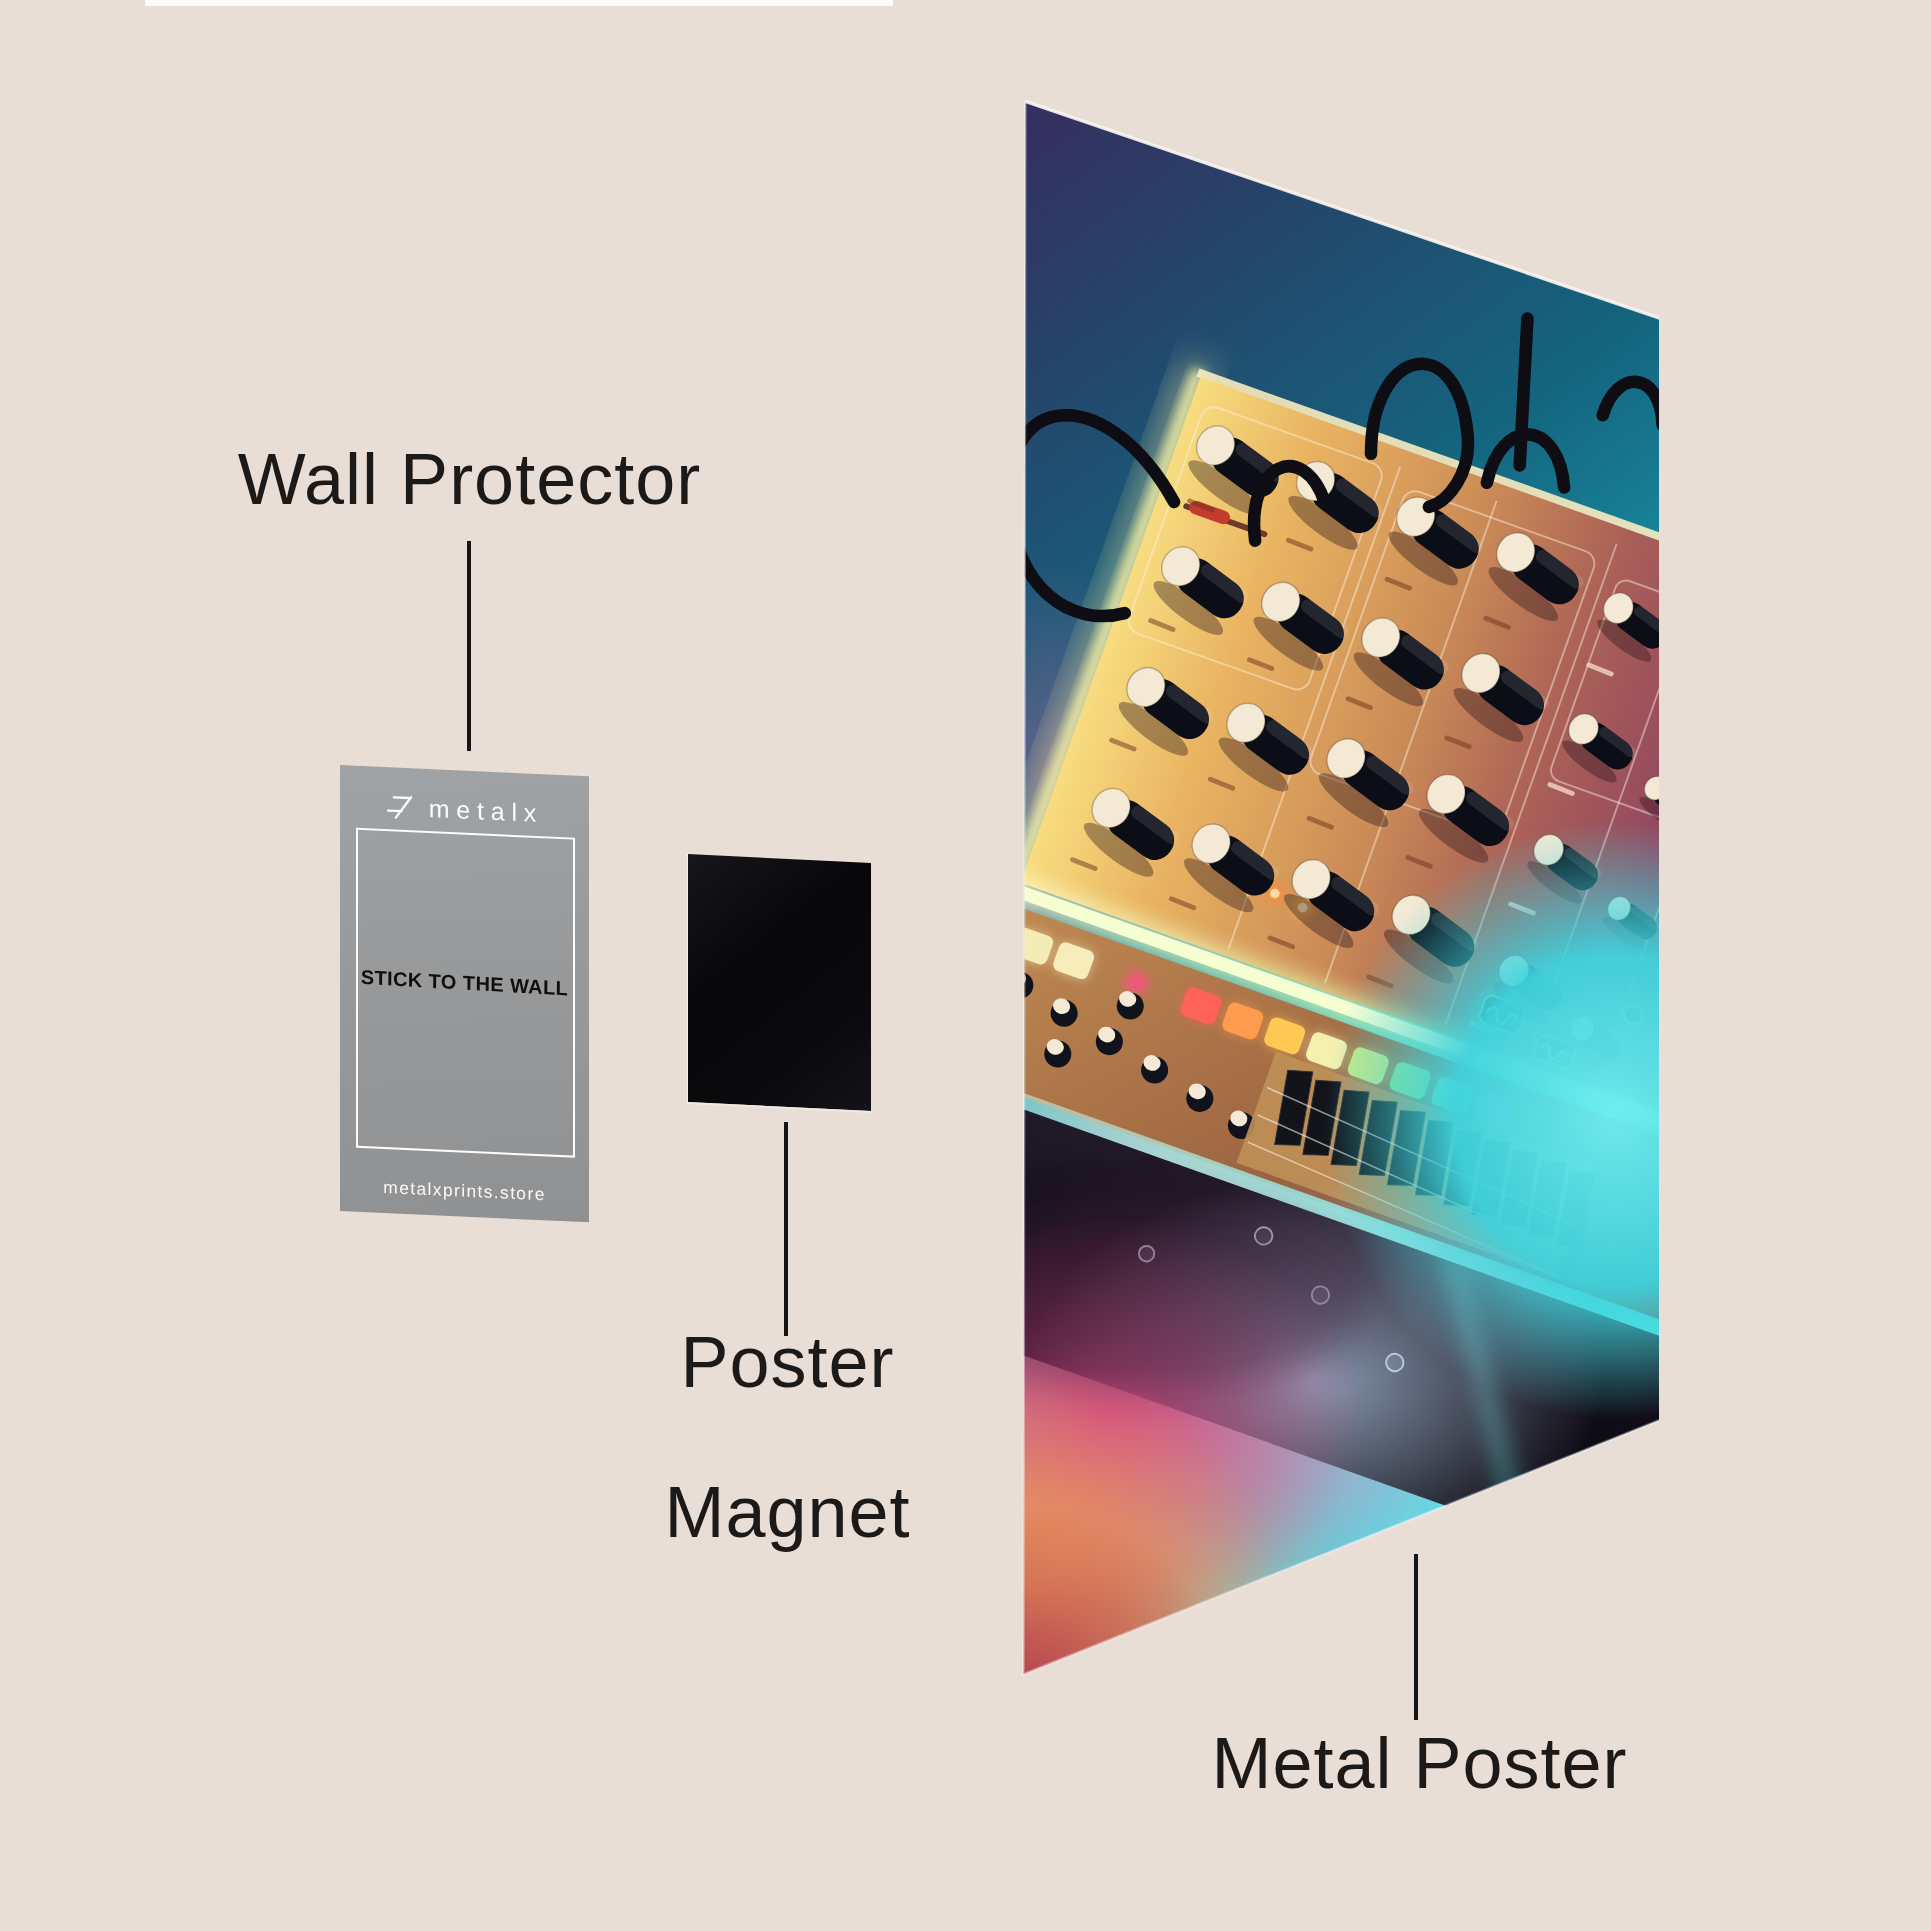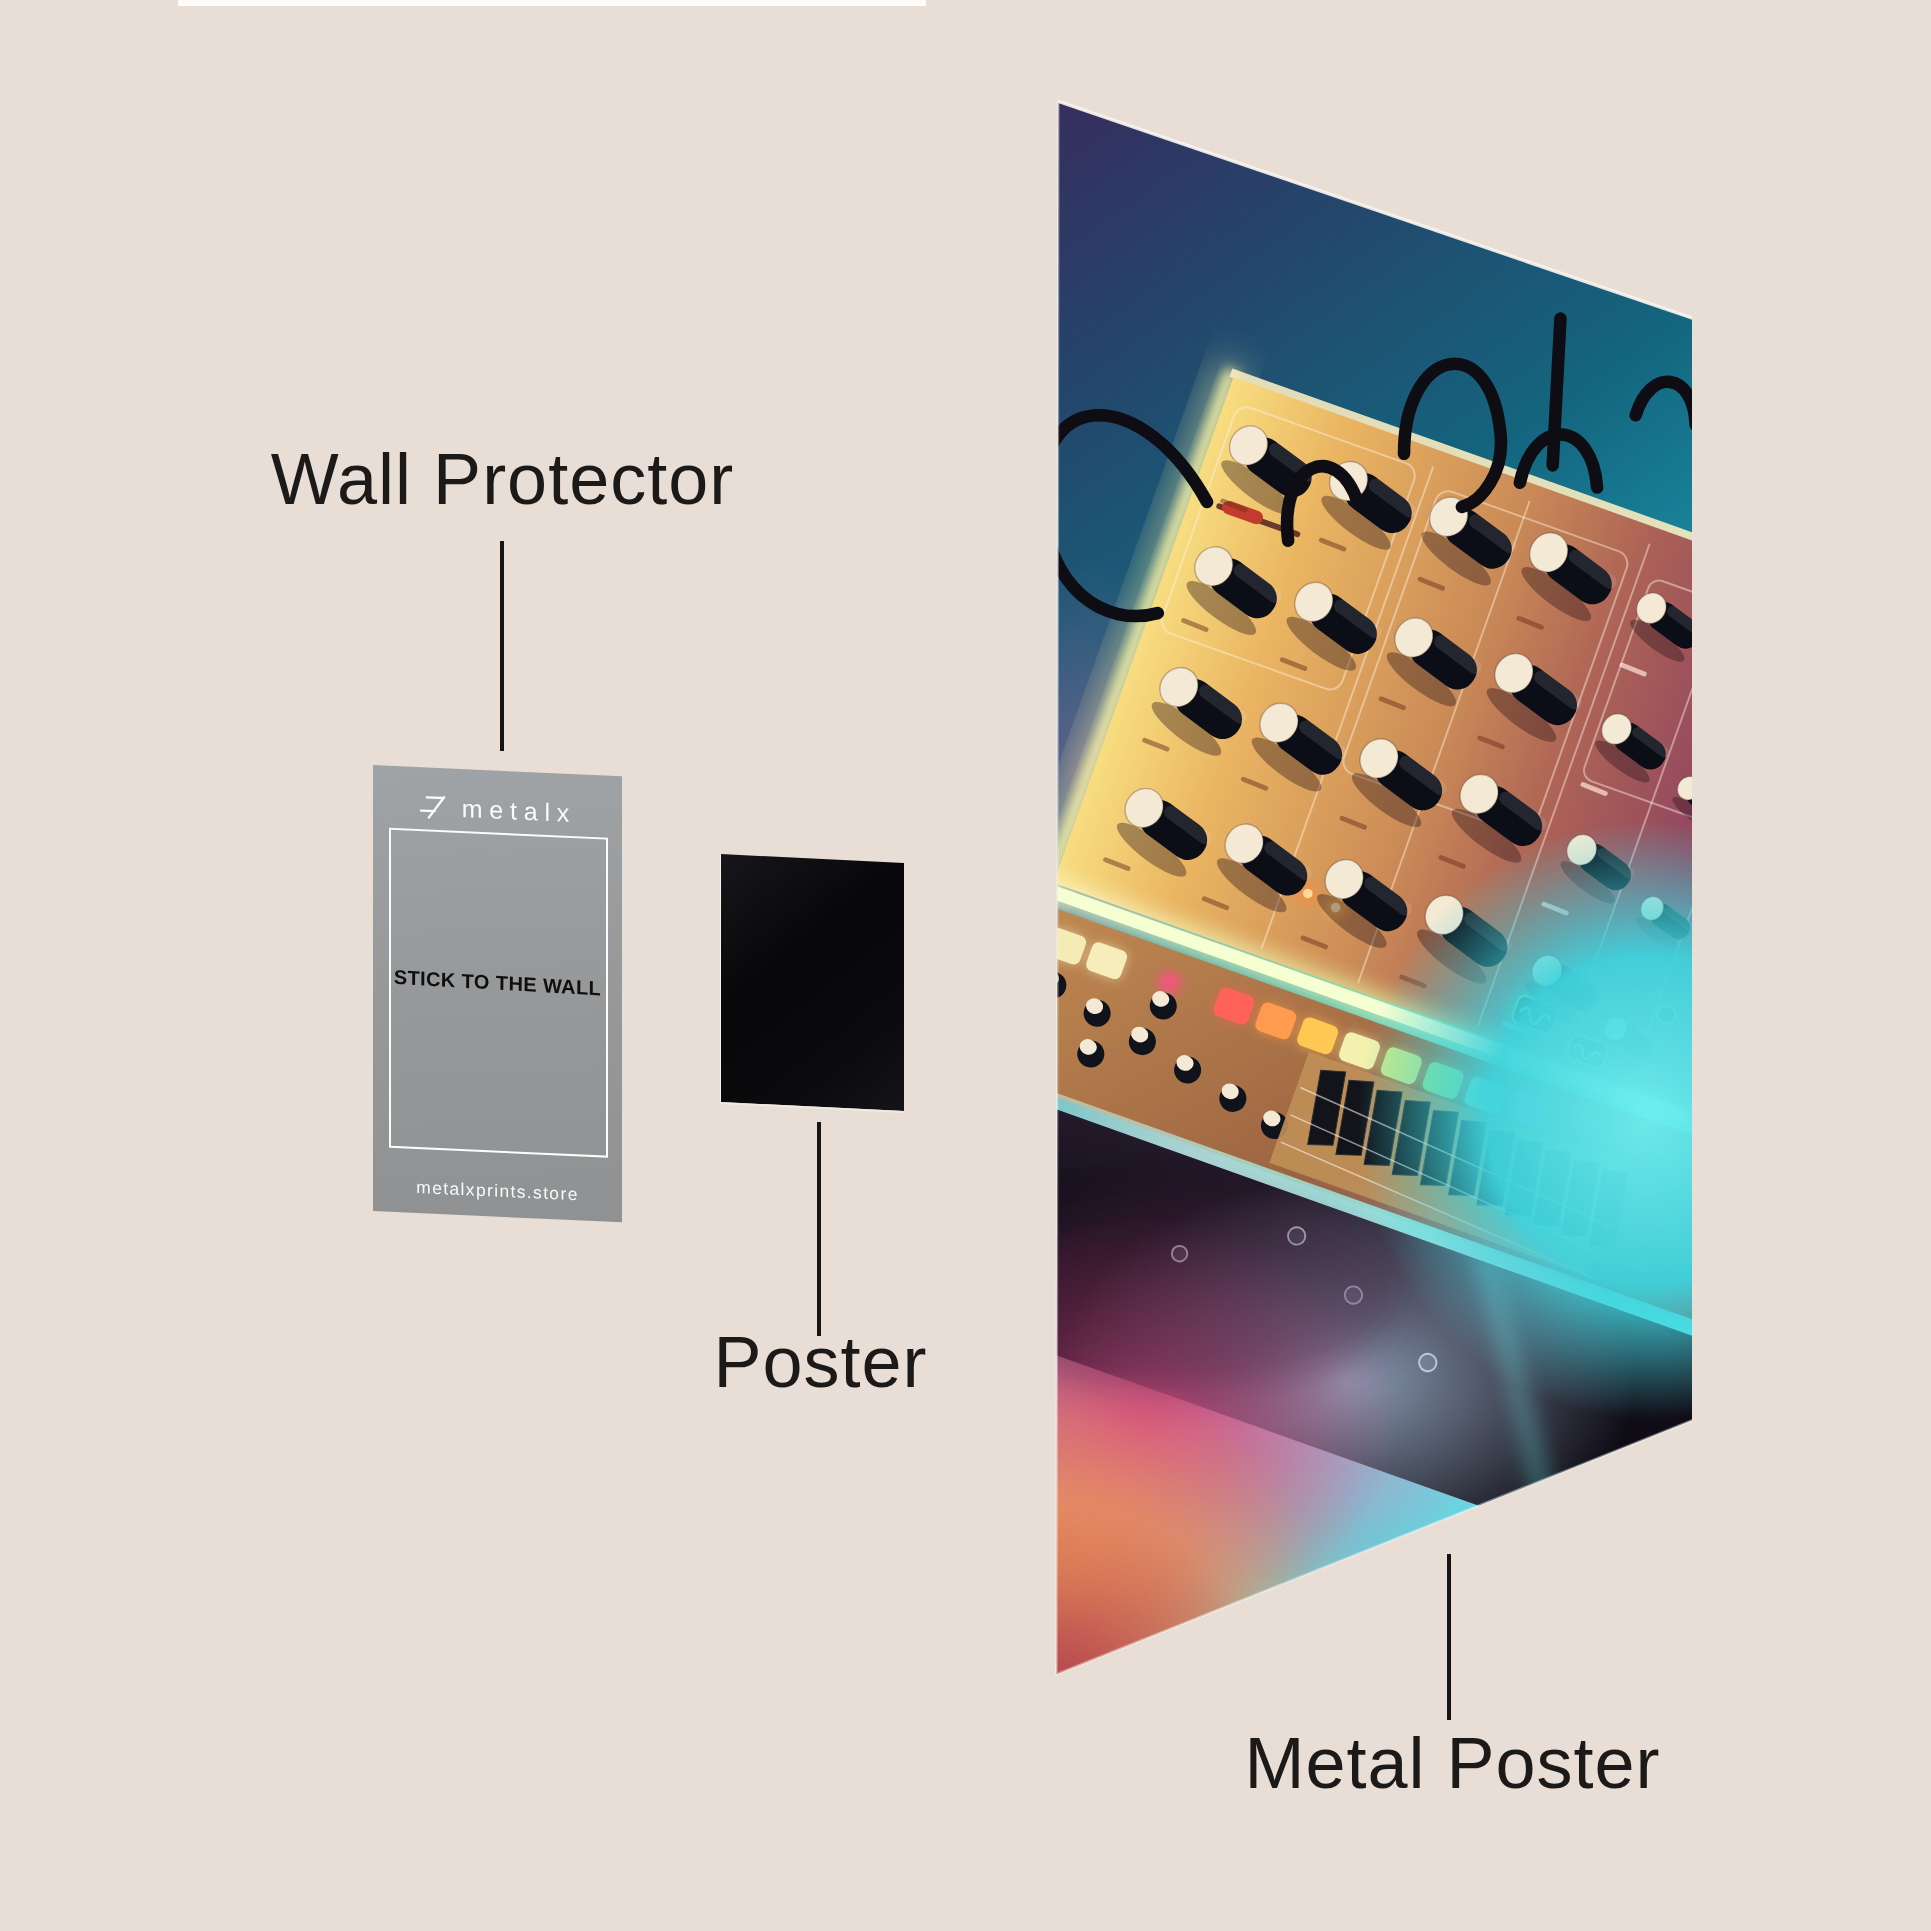--- a/index.html
+++ b/index.html
@@ -1,17 +1,17 @@
 <!DOCTYPE html>
 <html><head>
 <meta charset="utf-8">
 <style>
   html,body{margin:0;padding:0;background:#e9ded5;}
   #canvas{position:relative;width:1659px;height:1931px;background:#e9ded5;overflow:hidden;
-          font-family:"Liberation Sans","DejaVu Sans",sans-serif;margin-left:33px;}
+          font-family:"Liberation Sans","DejaVu Sans",sans-serif;}
   .top-strip{position:absolute;left:145px;top:0;width:748px;height:5.8px;background:#fdfcfa;}
   .big-label{position:absolute;color:#1c1a19;font-size:72px;font-weight:500;letter-spacing:1px;
              text-align:center;line-height:75px;white-space:pre-line;}
   #label-wall{left:180px;top:442px;width:579px;}
   #label-strong{left:546px;top:1325px;width:483px;}
   #label-poster{left:1130px;top:1726px;width:579px;text-align:center;}
   .connector{position:absolute;width:3.9px;background:#151515;}
   #line-wall{left:467px;top:541px;height:210px;}
   #line-magnet{left:784px;top:1122px;height:214px;}
   #line-poster{left:1414px;top:1554px;height:166px;}
@@ -43,21 +43,21 @@
 
 <div id="canvas">
 
   <div class="top-strip"></div>
 
   <div class="big-label" id="label-wall">Wall Protector</div>
   <div class="connector" id="line-wall"></div>
 
   <div class="connector" id="line-magnet"></div>
   <div class="big-label" id="label-strong"><span>Poster</span><br>
-      </div>
+      <span>Magnet</span></div>
 
   <div class="connector" id="line-poster"></div>
   <div class="big-label" id="label-poster">Metal Poster</div>
 
   <div id="card">
     <div class="brand-row">
       <svg width="33" height="25" viewBox="0 0 34 26">
         <path d="M8 3 H24 M26 2 L10 24 M2 17 H16" stroke="#fbfbfb" stroke-width="2.4" fill="none" stroke-linecap="round"></path>
       </svg>
       <span class="brand-text">metalx</span>

